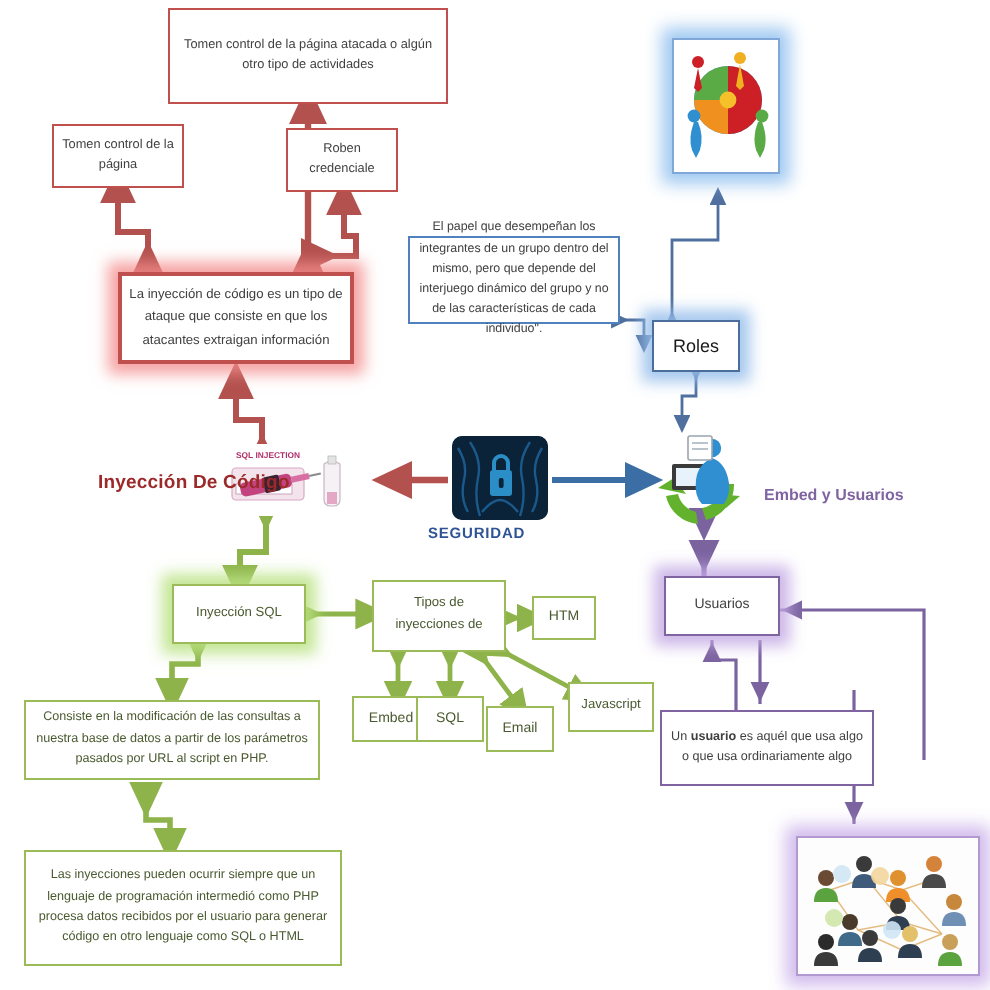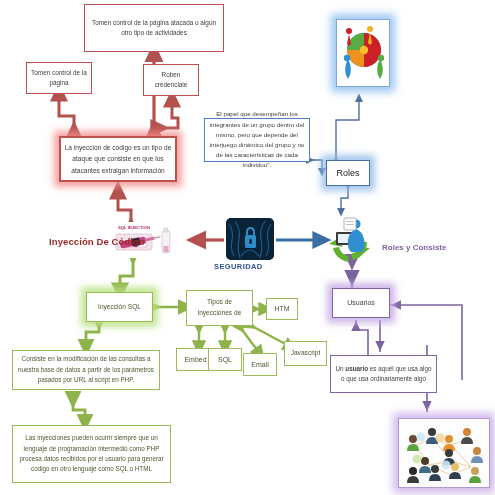--- a/index.html
+++ b/index.html
@@ -320,21 +320,21 @@
       <rect x="11" y="22" width="13" height="9" fill="#e8f2fa"></rect>
       <g fill="#2f8fd0">
         <circle cx="29" cy="12" r="4.6"></circle>
         <path d="M29,17 q-7,3 -8,11 q-1,8 3,12 h11 q4,-6 2,-13 q-2,-8 -8,-10 z"></path>
       </g>
       <rect x="17" y="6" width="12" height="12" rx="1" fill="#ffffff" stroke="#9aa5ae" stroke-width="0.8"></rect>
       <rect x="19" y="9" width="8" height="1" fill="#b9c3ca"></rect>
       <rect x="19" y="12" width="8" height="1" fill="#b9c3ca"></rect>
     </svg>
   </div>
-  <div class="label label-purple" style="left:382px; top:243px;">Roles y Consiste</div>
+  <div class="label label-purple" style="left:382px; top:243px;">Embed y Usuarios</div>
 
   <div class="node purple-box glow-purple" style="left:332px; top:288px; width:58px; height:30px; font-size:7px;">
     <span class="txt">Usuarios</span>
   </div>
 
   <div class="node purple-box" style="left:330px; top:355px; width:107px; height:38px;">
     <span class="txt">
       <span>Un </span><b>usuario</b><span> es aquél que usa algo o que usa ordinariamente algo</span>
     </span>
   </div>

